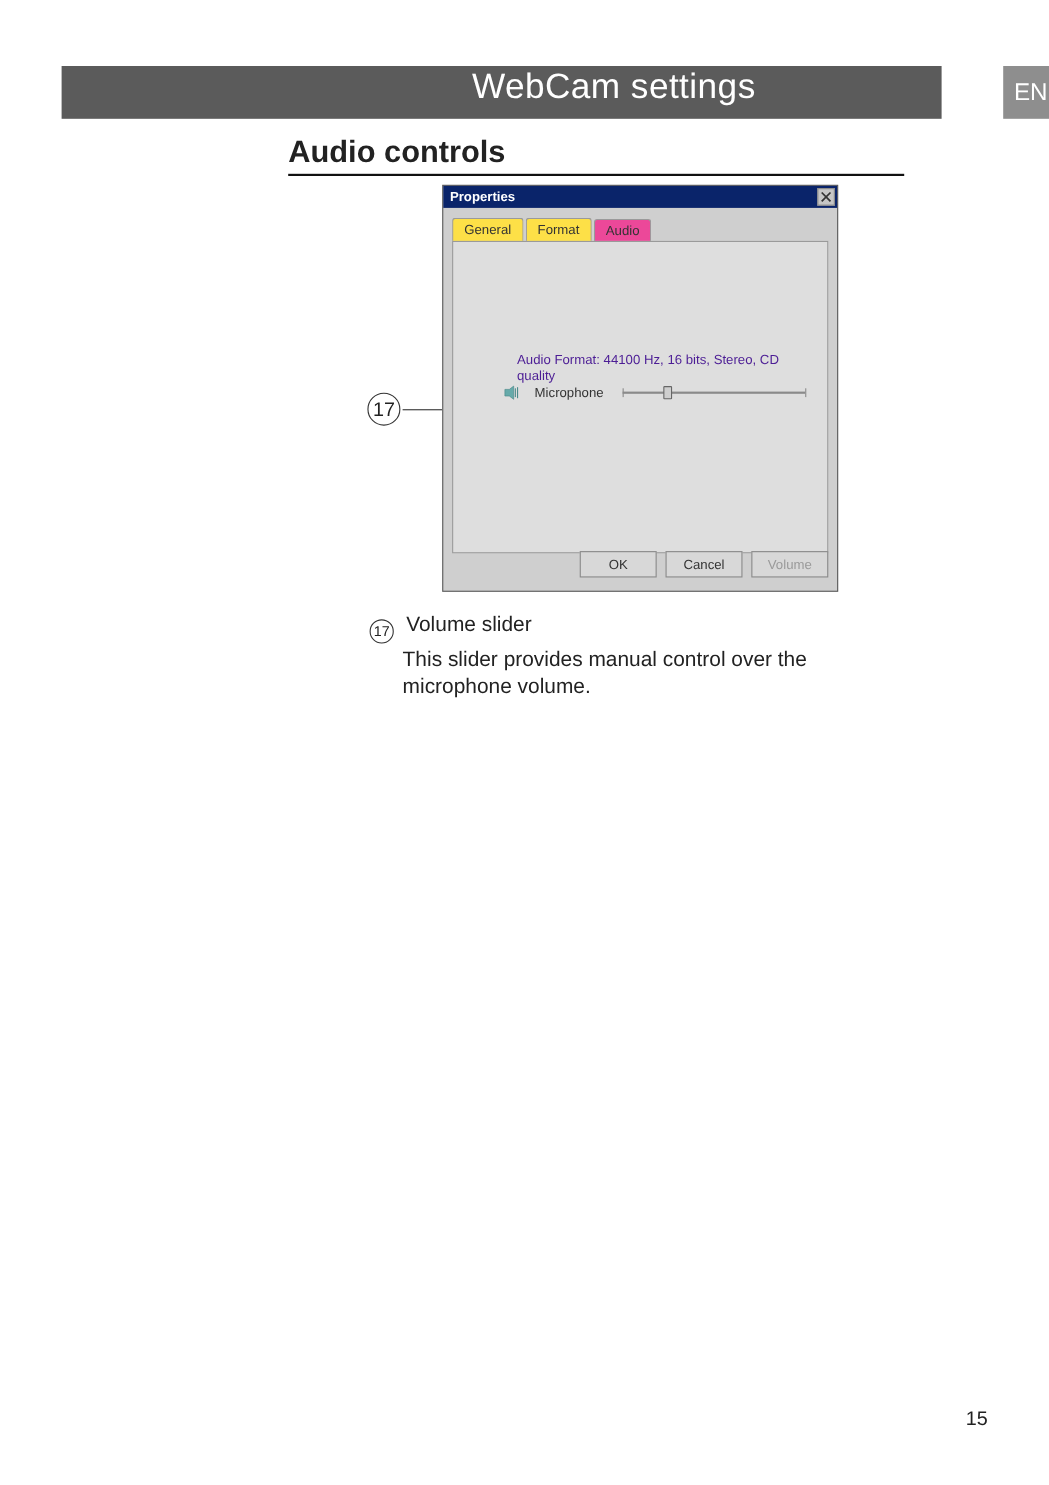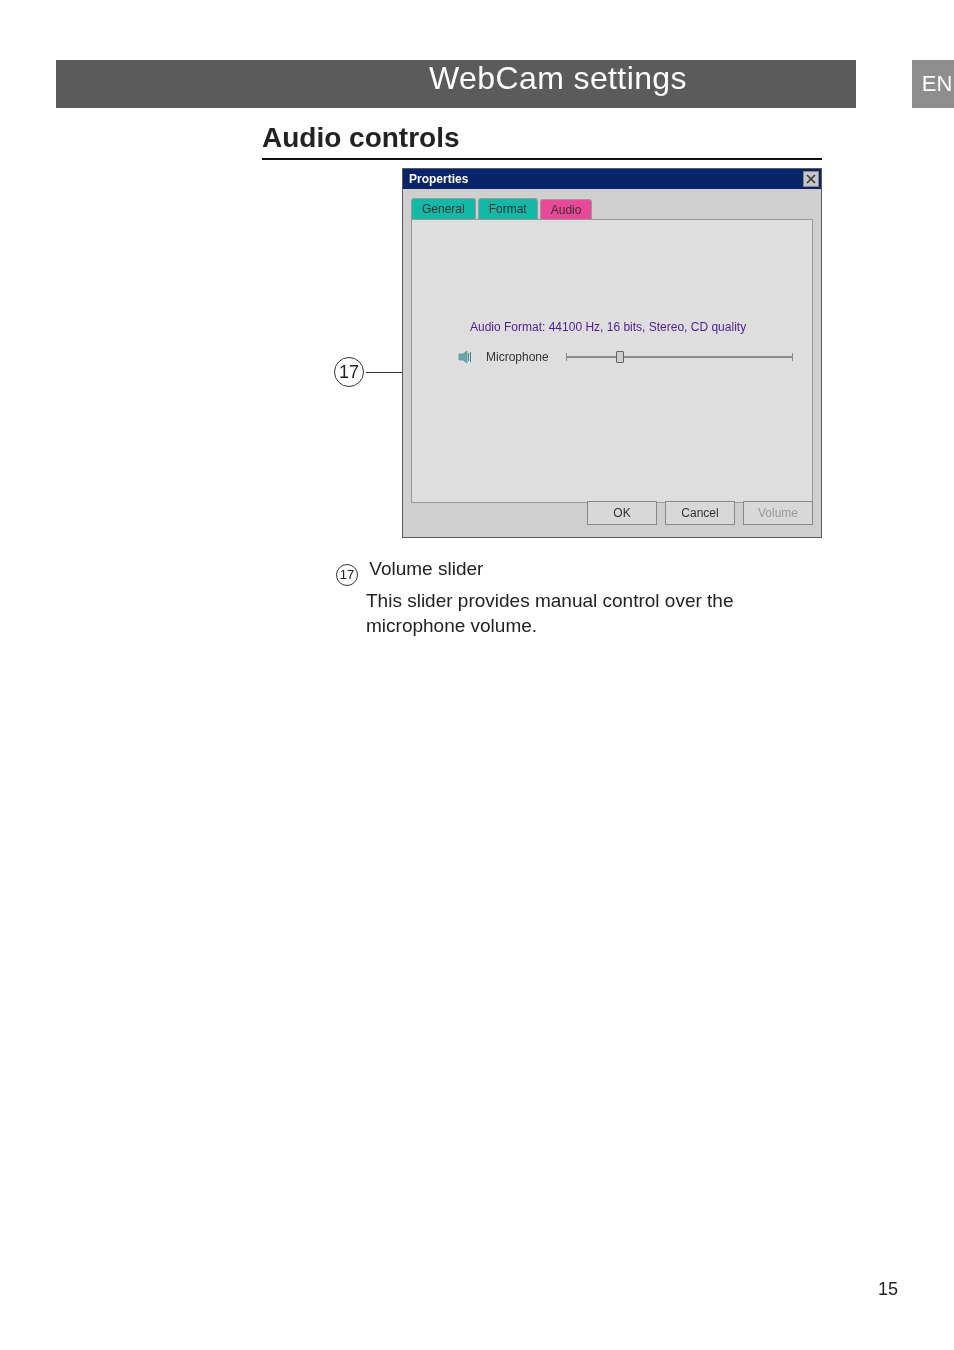--- a/index.html
+++ b/index.html
@@ -14,25 +14,25 @@
   .header .lang { position: absolute; top: 0; left: 856px; width: 50px; height: 48px; background: #8e8e8e; color: #ffffff; display: flex; align-items: center; justify-content: center; font-size: 22px; }
 
   
   .section-title { position: absolute; top: 122px; left: 262px; width: 560px; font-size: 28px; font-weight: 700; color: #222; border-bottom: 2px solid #111; padding-bottom: 4px; }
 
   
   .callout { position: absolute; top: 357px; left: 334px; width: 30px; height: 30px; border: 1.5px solid #333; border-radius: 50%; display: flex; align-items: center; justify-content: center; font-size: 18px; }
   .callout-line { position: absolute; top: 372px; left: 366px; width: 36px; height: 0; border-top: 1.5px solid #333; }
 
   
-  .dialog { position: absolute; top: 168px; left: 402px; width: 420px; height: 370px; background: #cfcfcf; border: 1px solid #5a5a5a; }
+  .dialog { position: absolute; top: 168px; left: 402px; width: 360px; height: 370px; background: #cfcfcf; border: 1px solid #5a5a5a; }
   .titlebar { height: 20px; background: #0a246a; color: #ffffff; display: flex; align-items: center; justify-content: space-between; padding: 0 2px 0 6px; font-size: 12px; font-weight: 700; }
   .titlebar .close { width: 16px; height: 16px; background: #c6c6c6; border: 1px solid #888; display: flex; align-items: center; justify-content: center; color: #333; font-size: 11px; font-weight: 700; }
   .tabstrip { margin: 8px 8px 0 8px; height: 22px; display: flex; align-items: flex-end; gap: 0; font-size: 12px; color: #333; }
-  .tab { padding: 3px 10px 3px 10px; border: 1px solid #9a9a9a; border-bottom: none; background: #14b8a6; border-radius: 3px 3px 0 0; margin-right: 2px; }
+  .tab { padding: 3px 10px 3px 10px; border: 1px solid #9a9a9a; border-bottom: none; background: #fde047; border-radius: 3px 3px 0 0; margin-right: 2px; }
   .tab.active { background: #ec4899; position: relative; top: 1px; }
   .tabpanel { margin: 0 8px 8px 8px; height: 284px; border: 1px solid #9a9a9a; background: #dedede; position: relative; }
   .audio-format { position: absolute; top: 100px; left: 58px; right: 20px; font-size: 12px; color: #4c1d95; text-align: left; }
   .mic-row { position: absolute; top: 128px; left: 46px; right: 20px; height: 18px; display: flex; align-items: center; gap: 10px; }
   .mic-row .spk-icon { width: 18px; height: 14px; }
   .mic-row .label { font-size: 12px; color: #333; min-width: 70px; }
   .slider { position: relative; flex: 1; height: 14px; }
   .slider .track { position: absolute; top: 6px; left: 0; right: 0; height: 2px; background: #8a8a8a; }
   .slider .tick { position: absolute; top: 3px; width: 1px; height: 8px; background: #8a8a8a; }
   .slider .thumb { position: absolute; top: 1px; width: 8px; height: 12px; background: #cfcfcf; border: 1px solid #666; border-radius: 1px; }

